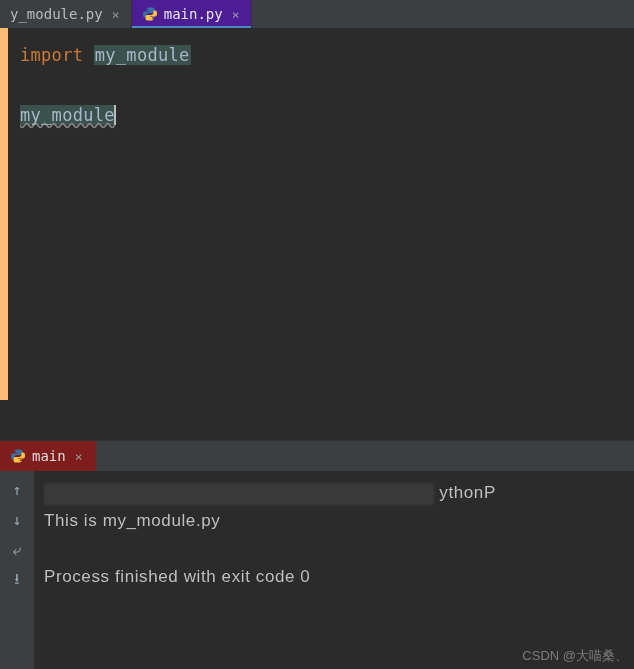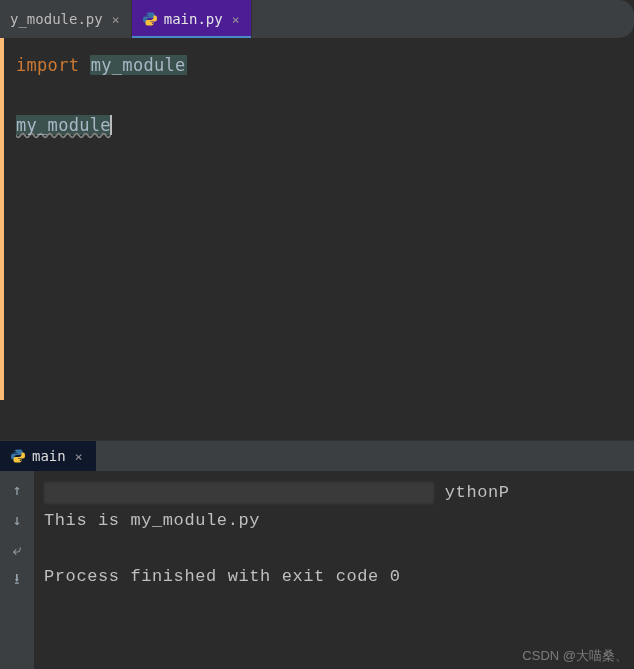--- a/index.html
+++ b/index.html
@@ -5,22 +5,22 @@
   * { margin: 0; padding: 0; box-sizing: border-box; }
   body {
     width: 634px; height: 669px;
     font-family: "Consolas","Menlo","Monaco",monospace;
     background: #2b2b2b; overflow: hidden; color: #a9b7c6;
     position: relative;
   }
   
   .editor-area { height: 400px; display: flex; flex-direction: column; }
   .tabs {
-    height: 38px; display: flex; align-items: stretch;
-    background: #3c3f41; font-size: 14px; user-select: none; border-radius: 15px;
+    height: 28px; display: flex; align-items: stretch;
+    background: #3c3f41; font-size: 14px; user-select: none;
   }
   .tab {
     display: flex; align-items: center; gap: 6px;
     padding: 0 8px 0 10px; color: #bbbbbb;
     border-right: 1px solid #323232; cursor: pointer;
     position: relative;
   }
   .tab.inactive { background: #3c3f41; }
   .tab.active {
     background: #4c1d95; color: #e6e6e6;
@@ -32,21 +32,21 @@
   .tab .close {
     width: 14px; height: 14px; display: flex; align-items: center; justify-content: center;
     font-size: 13px; color: #999; cursor: pointer;
   }
   .py-icon {
     width: 16px; height: 16px; position: relative; flex-shrink: 0;
   }
   .py-icon svg { width: 16px; height: 16px; }
   .code {
     flex: 1; display: flex; background: #2b2b2b;
-    border-left: 4px solid #fdba74;
+    border-left: 8px solid #fdba74;
     padding: 12px 0 0 12px; font-size: 17px; line-height: 30px;
     letter-spacing: 0.3px;
   }
   .code-lines { white-space: pre; position: relative; }
   .kw { color: #cc7832; }
   .ident-used {
     background: #3b514d; padding: 0 1px;
   }
   .underwave {
     text-decoration: underline wavy #808080;
@@ -64,21 +64,21 @@
     position: absolute; left: 0; right: 0; bottom: 0; height: 229px;
     display: flex; flex-direction: column; background: #2b2b2b;
     border-top: 1px solid #323232;
   }
   .run-tabs {
     height: 30px; display: flex; align-items: stretch;
     background: #3c3f41; font-size: 14px;
   }
   .run-tab {
     display: flex; align-items: center; gap: 6px;
-    padding: 0 10px; background: #0f172a; color: #dddddd;
+    padding: 0 10px; background: #7f1d1d; color: #dddddd;
     cursor: pointer;
   }
   .run-tab .close {
     width: 14px; height: 14px; display: flex; align-items: center; justify-content: center;
     font-size: 13px; color: #999; cursor: pointer;
   }
   .run-body {
     flex: 1; display: flex;
   }
   .run-gutter {
@@ -86,21 +86,21 @@
     display: flex; flex-direction: column; align-items: center;
     gap: 8px; padding-top: 8px;
   }
   .gutter-btn {
     width: 22px; height: 22px; color: #9aa7b0; font-size: 15px;
     display: flex; align-items: center; justify-content: center;
     cursor: pointer;
   }
   .console {
     flex: 1; padding: 8px 10px 0 10px; font-size: 17px;
-    line-height: 28px; color: #bfbfbf; font-family: Liberation Mono, monospace;
+    line-height: 28px; color: #bfbfbf; font-family: Liberation Sans, sans-serif;
     white-space: pre; overflow: hidden; letter-spacing: 0.6px;
   }
   .redact {
     display: inline-block; width: 390px; height: 22px;
     background: #3a3a3a; border-radius: 2px; vertical-align: middle;
     filter: blur(1px);
   }
   .watermark {
     position: absolute; right: 6px; bottom: 4px;
     font-size: 13px; color: #c9c9c980; font-family: sans-serif;

